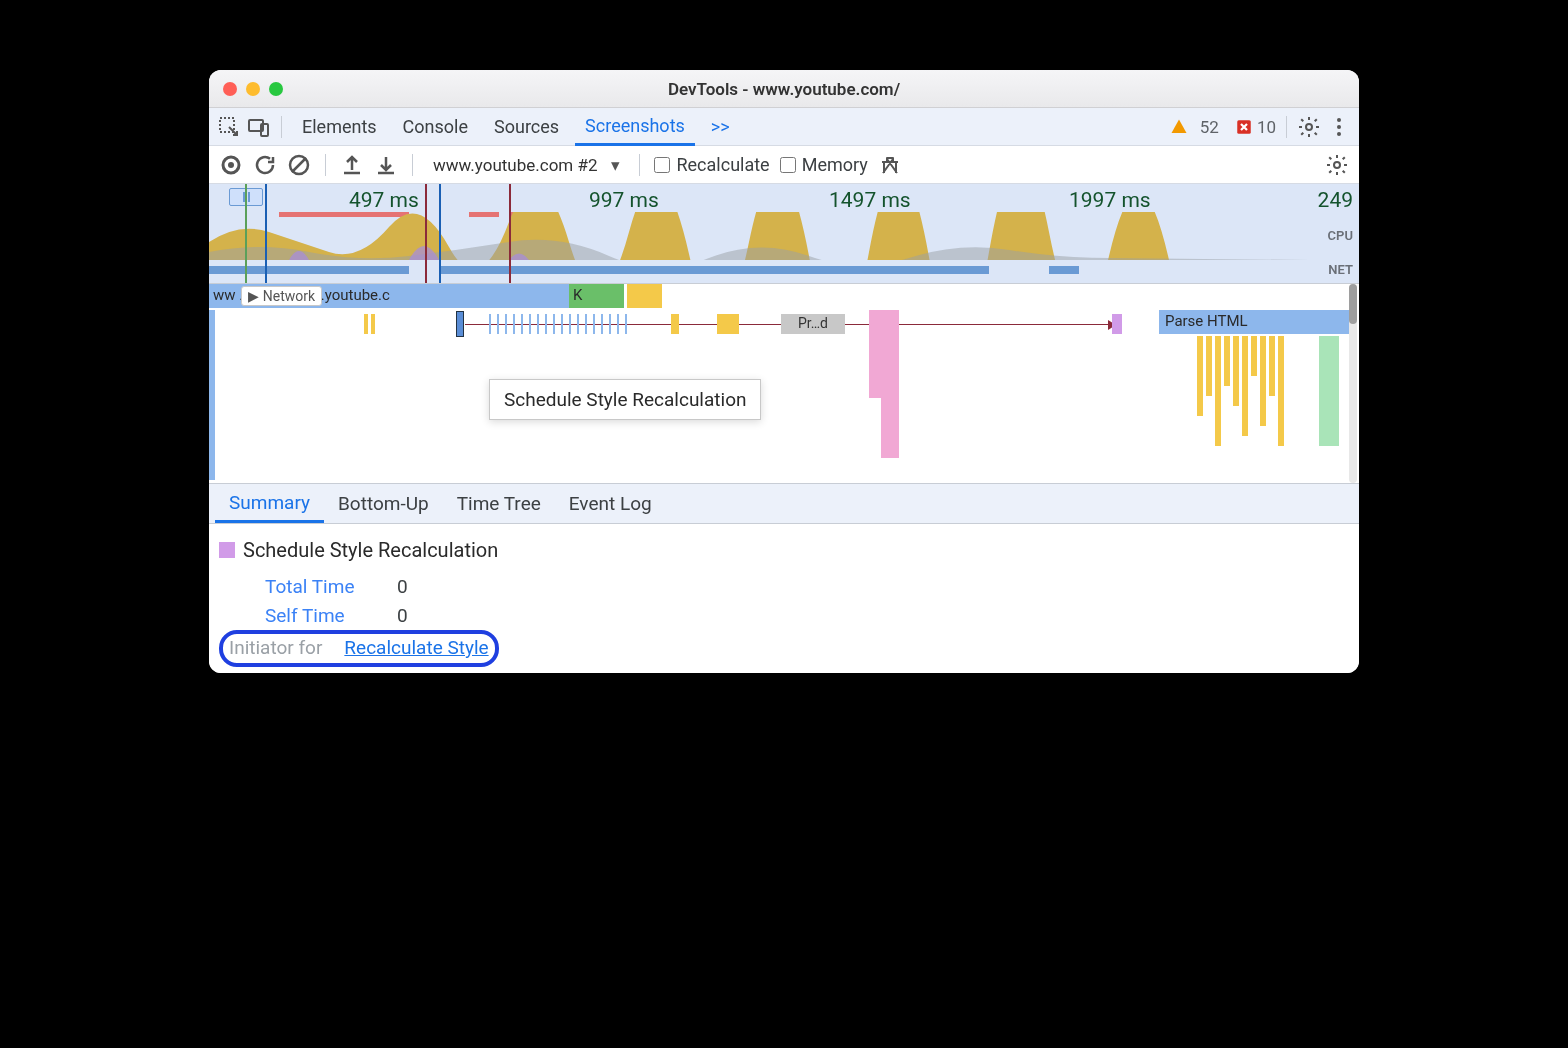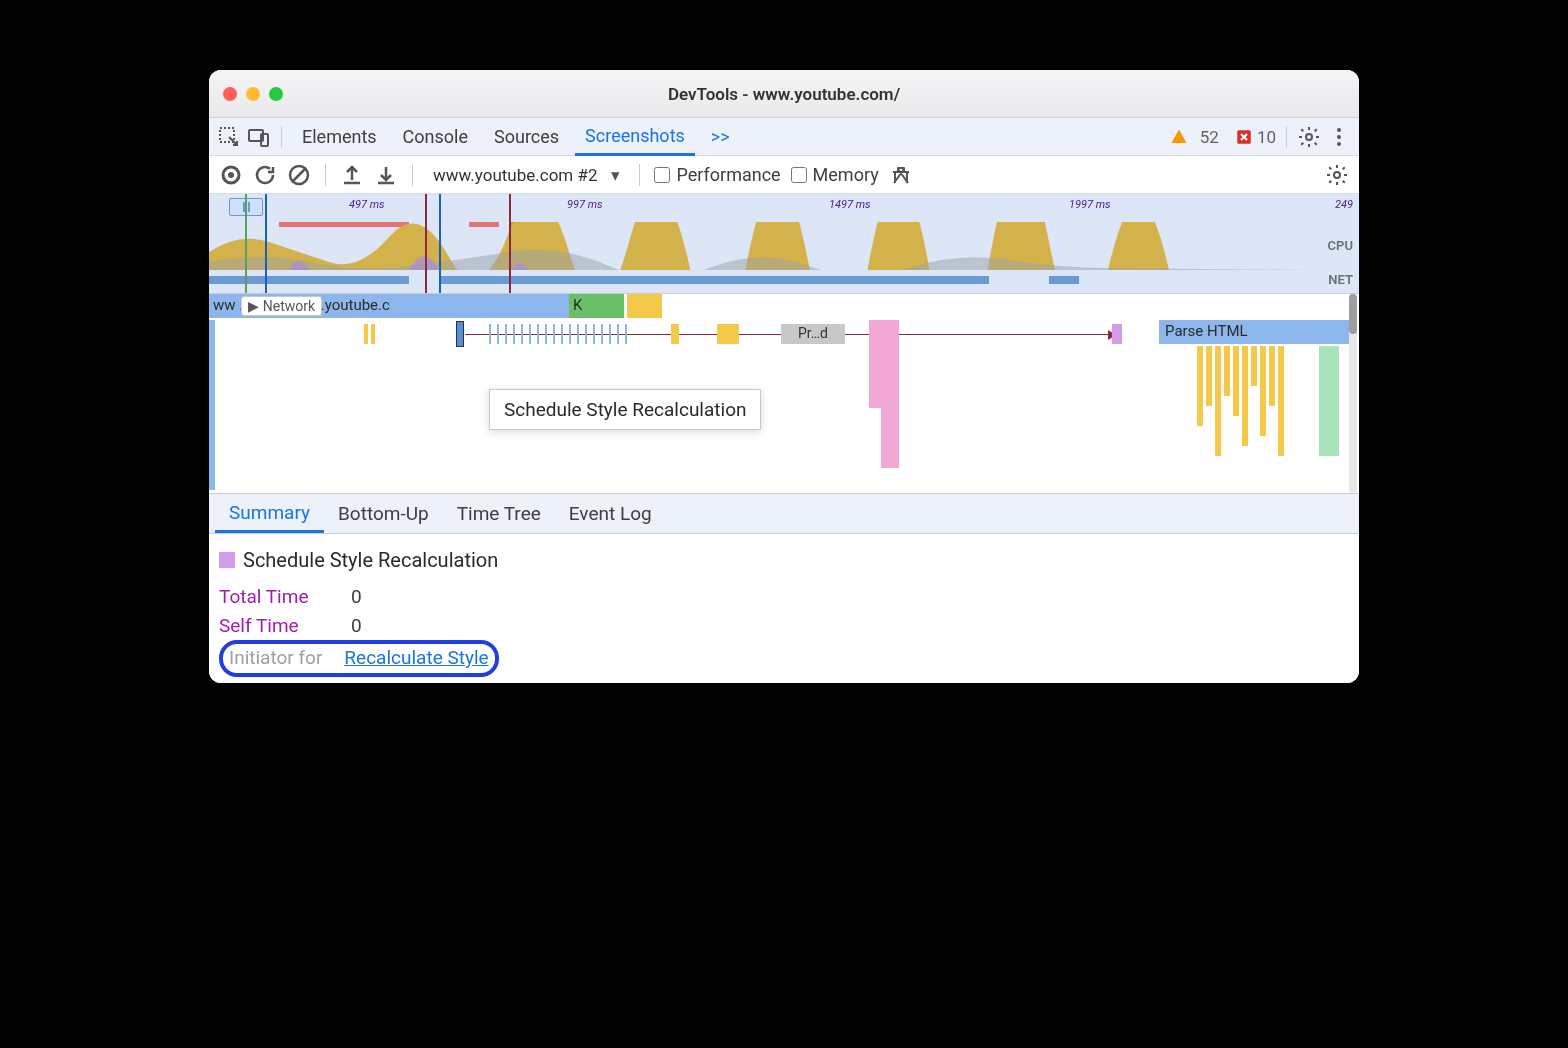--- a/index.html
+++ b/index.html
@@ -14,21 +14,21 @@
     padding-top: 70px;
   }
   .window {
     width: 1150px;
     background: #fff;
     border-radius: 12px;
     box-shadow: 0 20px 60px rgba(0,0,0,.5);
     overflow: hidden;
   }
   .titlebar {
-    height: 48px;
+    height: 38px;
     background: linear-gradient(#f5f5f7,#e9e9eb);
     border-bottom: 1px solid #d0d0d3;
     display: flex;
     align-items: center;
     padding: 0 14px;
     position: relative;
   }
   .traffic { display:flex; gap:9px; }
   .dot { width:14px; height:14px; border-radius:50%; }
   .dot.red{background:#ff5f57;} .dot.yellow{background:#febc2e;} .dot.green{background:#28c840;}
@@ -67,21 +67,21 @@
   .rec-select { padding:2px 28px 2px 6px; font-size:17px; color:#333; position:relative; }
   .rec-select::after{content:"▾";position:absolute;right:6px;color:#555;}
   .chk { display:flex; align-items:center; gap:6px; font-size:18px; color:#3c4043;}
   .chk input{width:16px;height:16px;}
   .overview {
     height:100px;
     background:#dce6f7;
     position:relative;
     border-bottom:1px solid #c8cdd5;
   }
-  .ov-tick { position:absolute; top:4px; font-size:11px; color:#4c1d95;font-style:italic; }
+  .ov-tick { position:absolute; top:4px; font-size:21px; color:#14532d; }
   .ov-cpu, .ov-net { position:absolute; right:6px; font-size:13px; color:#6a6f77; font-weight:600;}
   .ov-cpu{top:44px;} .ov-net{top:78px;}
   .ov-wave { position:absolute; top:28px; left:0; right:40px; height:48px; }
   .ov-netbar { position:absolute; top:82px; left:0; height:8px; background:#6a9ad4; }
   .ov-handle { position:absolute; top:4px; width:34px; height:18px; background:#cfe0fb; border:1px solid #6a9ad4; border-radius:2px; display:flex; align-items:center; justify-content:center; gap:3px;}
   .ov-handle span{width:2px;height:10px;background:#6a9ad4;}
   .ov-redbar{position:absolute;top:28px;height:5px;background:#e57373;}
   .ruler {
     height:28px;
     background:#fff;
@@ -130,21 +130,21 @@
   .detail-tab { padding:0 14px; height:100%; display:flex; align-items:center; cursor:pointer;}
   .detail-tab.active { color:#1a73e8; border-bottom:3px solid #1a73e8; }
   .summary-panel {
     padding:14px 10px 6px 10px;
     font-size:19px;
     background:#fff;
   }
   .summary-header { display:flex; align-items:center; gap:8px; font-size:20px; color:#2a2a2a; margin-bottom:10px;}
   .sq { width:16px; height:16px; background:#d19be8; }
   .summary-row { display:flex; gap:22px; font-size:19px; padding:3px 0;}
-  .summary-row .label{ color:#a21caf; min-width:110px;}
+  .summary-row .label{ color:#3b82f6; min-width:110px;margin-left:46px;}
   .summary-row .val { color:#3c4043;}
   .link { color:#1a73e8; text-decoration:underline; cursor:pointer;}
   .callout {
     border:4px solid #1f3fe0;
     border-radius:18px;
     padding:2px 6px 4px 6px;
     display:inline-flex;
     gap:22px;
     align-items:center;
   }
@@ -250,21 +250,21 @@
     <div class="icon">
         <svg viewBox="0 0 24 24" fill="none" stroke="currentColor" stroke-width="2.5">
           <path d="M12 4v13M7 12l5 5 5-5M4 20h16"></path>
         </svg>
       </div>
     <div class="sep"></div>
     <div class="rec-select"><span>www.youtube.com #2</span></div>
     <div class="sep"></div>
     <label class="chk">
         <input type="checkbox" style="">
-        <span>Performance</span>
+        <span>Recalculate</span>
       </label>
     <label class="chk">
         <input type="checkbox" style="">
         <span>Memory</span>
       </label>
     <div class="icon">
         <svg viewBox="0 0 24 24" fill="none" stroke="currentColor" stroke-width="2">
           <path d="M6 20V9h12v11M4 9h16M9 9V5h6v4M9 6l10 14M15 6l-10 14" stroke-linejoin="round"></path>
         </svg>
       </div>
@@ -276,21 +276,21 @@
         </svg>
       </div>
   </div>
 
   <div class="overview">
     <div class="ov-handle" style="left:20px;">
         <span></span>
         <span></span>
       </div>
     <div class="ov-tick" style="left:140px">497 ms</div>
-    <div class="ov-tick" style="left:358px">997 ms</div>
+    <div class="ov-tick" style="left:380px">997 ms</div>
     <div class="ov-tick" style="left:620px">1497 ms</div>
     <div class="ov-tick" style="left:860px">1997 ms</div>
     <div class="ov-tick" style="right:6px">249</div>
     <div class="ov-redbar" style="left:70px;width:130px;"></div>
     <div class="ov-redbar" style="left:260px;width:30px;"></div>
     <div class="ov-redbar" style="left:300px;width:8px;"></div>
     <div class="ov-redbar" style="left:320px;width:8px;"></div>
     <svg class="ov-wave" viewBox="0 0 1100 48" preserveAspectRatio="none">
       <path fill="#d4b24b" d="M0 48 L0 30 Q30 10 60 20 T120 40 T180 15 T240 35 T300 10 T360 30 T420 20 T480 42 T540 30 T600 44 T660 40 T720 45 T780 40 T840 20 T900 44 T960 48 L1100 48 Z"></path>
       <path fill="#9aa0a6" opacity="0.5" d="M0 48 L0 40 Q50 30 100 40 T200 44 T300 30 T400 44 T500 46 T600 44 T700 46 T800 38 T900 46 L1100 48 Z"></path>

